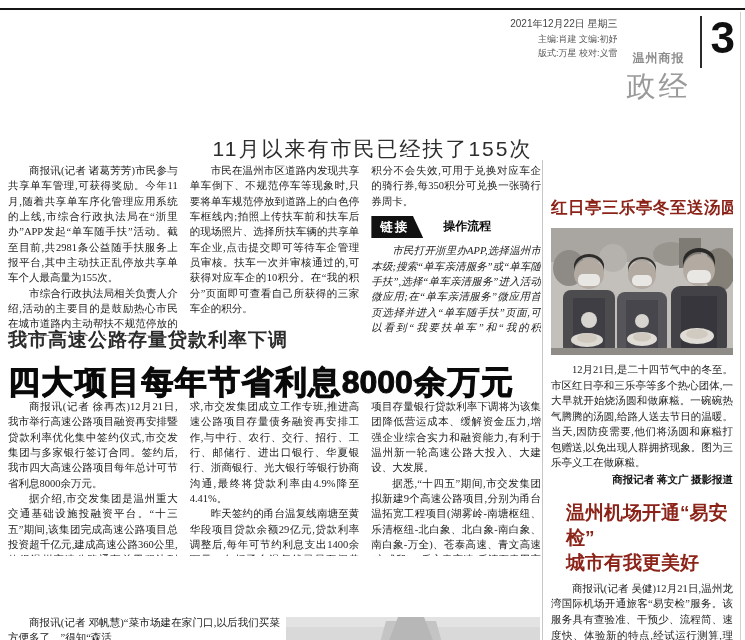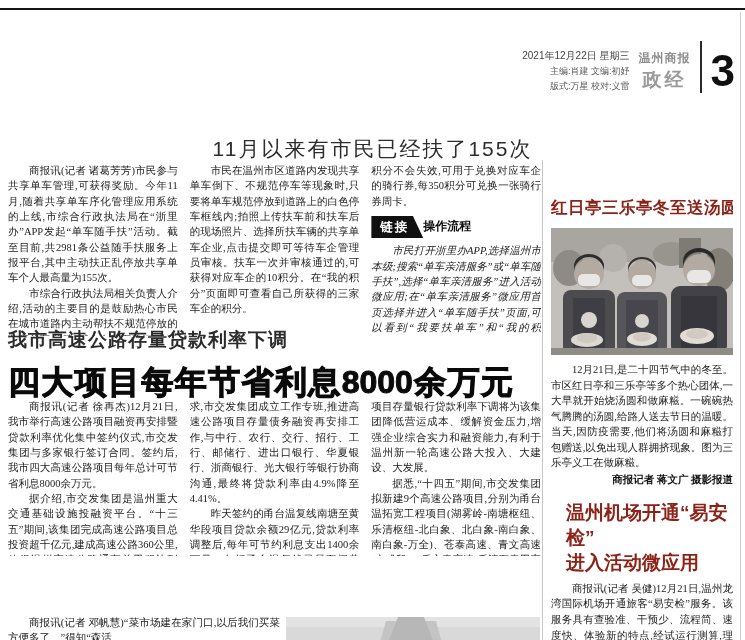--- a/index.html
+++ b/index.html
@@ -7,27 +7,27 @@
   .page {
     position:relative; width:745px; height:640px; margin:0 auto;
     background:#ffffff; overflow:hidden; color:#1a1a1a;
     font-family:"Liberation Serif","DejaVu Serif",serif;
   }
 
   .top-rule { position:absolute; top:8px; left:0; right:0; height:2px; background:#151515; }
   .right-border { position:absolute; top:12px; bottom:0; left:740px; width:1px; background:#cfcfcf; }
 
   
-  .header { position:absolute; top:16px; right:10px; display:flex; align-items:flex-end; gap:9px; }
+  .header { position:absolute; top:16px; right:10px; display:flex; align-items:flex-start; gap:9px; }
   .pub-info { text-align:right; font-size:9px; color:#5a5a5a; line-height:1.6;
               font-family:"Liberation Sans","DejaVu Sans",sans-serif; }
   .pub-info .d1 { font-size:10px; color:#444; }
   .masthead { text-align:center; color:#8d8d8d; font-family:"Liberation Sans","DejaVu Sans",sans-serif;margin-top:34px; }
   .paper-name { font-size:12px; font-weight:bold; letter-spacing:1px; }
-  .section-name { font-size:19px; font-weight:bold; letter-spacing:3px; color:#9a9a9a; }
+  .section-name { font-size:29px; font-weight:normal; letter-spacing:3px; color:#9a9a9a; }
   .head-rule { width:2px; height:52px; background:#2a2a2a; }
   .page-num { font-size:44px; font-weight:bold; color:#101010; line-height:1;
               font-family:"Liberation Sans","DejaVu Sans",sans-serif; }
 
   
   .lead-headline {
     position:absolute; top:84px; left:6px; right:6px;
     font-size:44px; font-weight:900; color:#0a0a0a; line-height:1.05;
     font-family:"Liberation Sans","DejaVu Sans",sans-serif;
     text-align:justify; text-align-last:justify; white-space:nowrap;
@@ -38,21 +38,21 @@
     font-size:21px; color:#2d2d2d; font-weight:500; letter-spacing:2px;
     font-family:"Liberation Sans","DejaVu Sans",sans-serif;
   }
 
   .cols { position:absolute; left:8px; width:533px; display:flex; gap:12px; overflow:hidden; }
   .lead-cols { top:163px; height:173px; }
   .col { flex:1 1 0; font-size:10.5px; line-height:1.46; text-align:justify; color:#1c1c1c; }
   .col p.ind { text-indent:2em; }
   .col p { margin:0; }
 
-  .link-row { display:flex; align-items:center; gap:0; margin:7px 0 5px 0; }
+  .link-row { display:flex; align-items:center; gap:20px; margin:7px 0 5px 0; }
   .link-tag {
     background:#111; color:#fff; font-size:12.5px; font-weight:bold;
     padding:2px 14px 2px 9px; letter-spacing:2px;
     clip-path:polygon(0 0, 80% 0, 100% 100%, 0 100%);
     font-family:"Liberation Sans","DejaVu Sans",sans-serif;
   }
   .link-title { font-size:12px; font-weight:bold; color:#0d0d0d;
     font-family:"Liberation Sans","DejaVu Sans",sans-serif; }
   .kai { font-style:italic; }
 
@@ -209,20 +209,20 @@
 
         <rect x="0" y="120" width="182" height="7" fill="#8f8c87"></rect>
       </svg>
     </div>
 
     <p class="caption">12月21日,是二十四节气中的冬至。市区红日亭和三乐亭等多个热心团体,一大早就开始烧汤圆和做麻糍。一碗碗热气腾腾的汤圆,给路人送去节日的温暖。当天,因防疫需要,他们将汤圆和麻糍打包赠送,以免出现人群拥挤现象。图为三乐亭义工在做麻糍。</p>
     <div class="byline">商报记者 蒋文广 摄影报道</div>
 
     <div class="airport-head">
       <div>温州机场开通“易安检”</div>
-      <div>进入活动微应用</div>
+      <div>城市有我更美好</div>
     </div>
     <div class="rail-body">
       <p>商报讯(记者 吴健)12月21日,温州龙湾国际机场开通旅客“易安检”服务。该服务具有查验准、干预少、流程简、速度快、体验新的特点,经试运行测算,理想状态下,旅客过检时间可缩短一半。</p>
 
     </div>
   </div>
 </div>
 
 </body></html>

